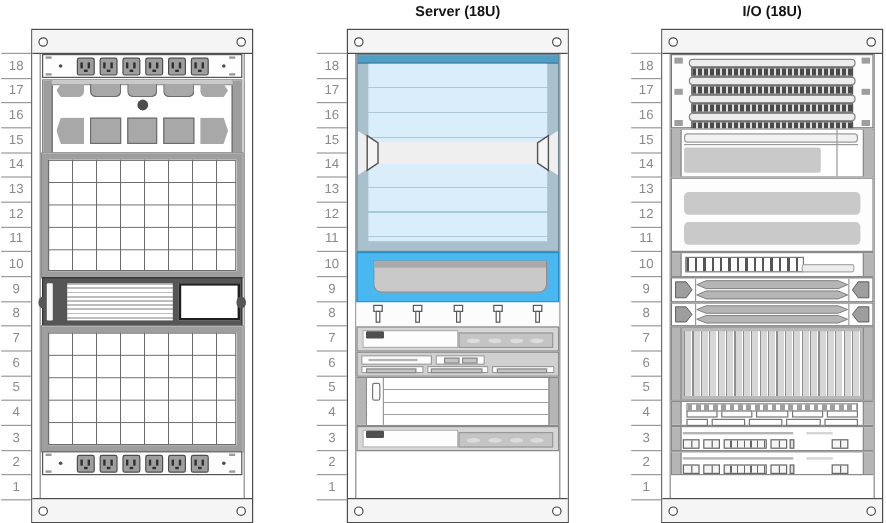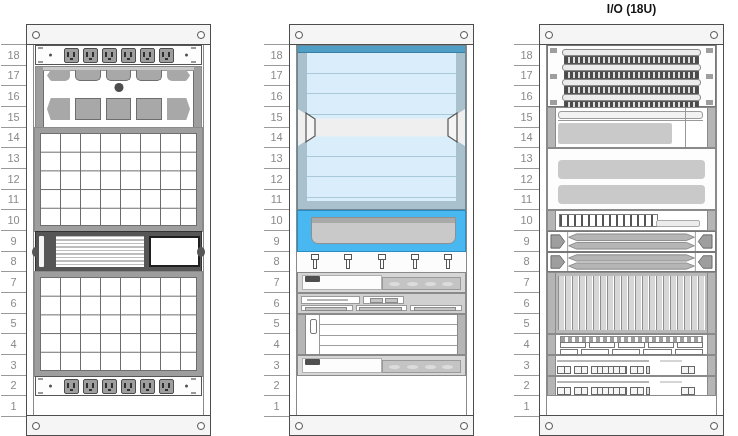--- a/index.html
+++ b/index.html
@@ -241,20 +241,21 @@
       </div>
     </div>
     <div class="frame-bottom">
       <span class="hole l"></span>
       <span class="hole r"></span>
     </div>
   </div>
 </div>
 
 <div class="rack-col" style="left:246px;--fx:43px">
+  <div class="rack-title">Server (18U)</div>
   <div class="unit-col">
       <div class="u-cell">18</div>
       <div class="u-cell">17</div>
       <div class="u-cell">16</div>
       <div class="u-cell">15</div>
       <div class="u-cell">14</div>
       <div class="u-cell">13</div>
       <div class="u-cell">12</div>
       <div class="u-cell">11</div>
       <div class="u-cell">10</div>
@@ -339,21 +340,21 @@
         </div>
       </div>
     </div>
     <div class="frame-bottom">
       <span class="hole l"></span>
       <span class="hole r"></span>
     </div>
   </div>
 </div>
 
-<div class="rack-col" style="left:480px;--fx:59px">
+<div class="rack-col" style="left:492px;--fx:59px">
   <div class="rack-title">I/O (18U)</div>
   <div class="unit-col">
       <div class="u-cell">18</div>
       <div class="u-cell">17</div>
       <div class="u-cell">16</div>
       <div class="u-cell">15</div>
       <div class="u-cell">14</div>
       <div class="u-cell">13</div>
       <div class="u-cell">12</div>
       <div class="u-cell">11</div>

